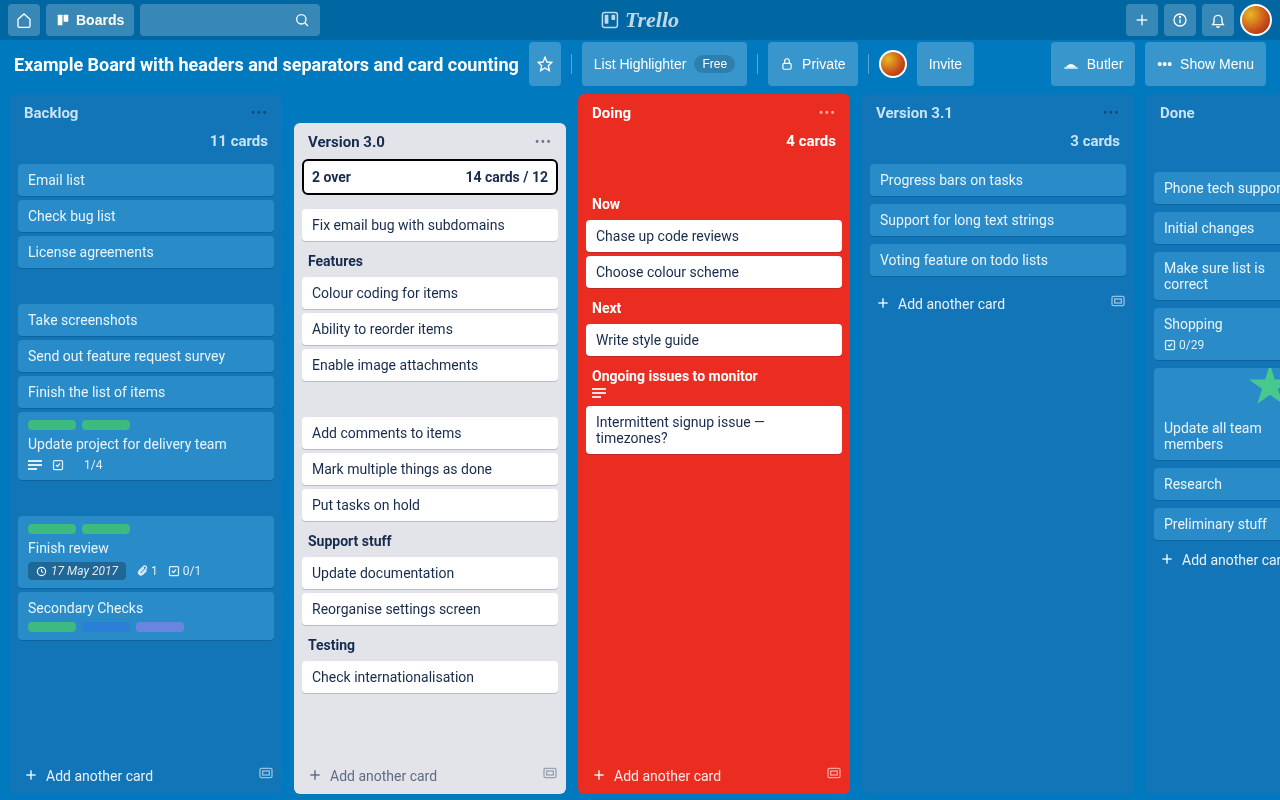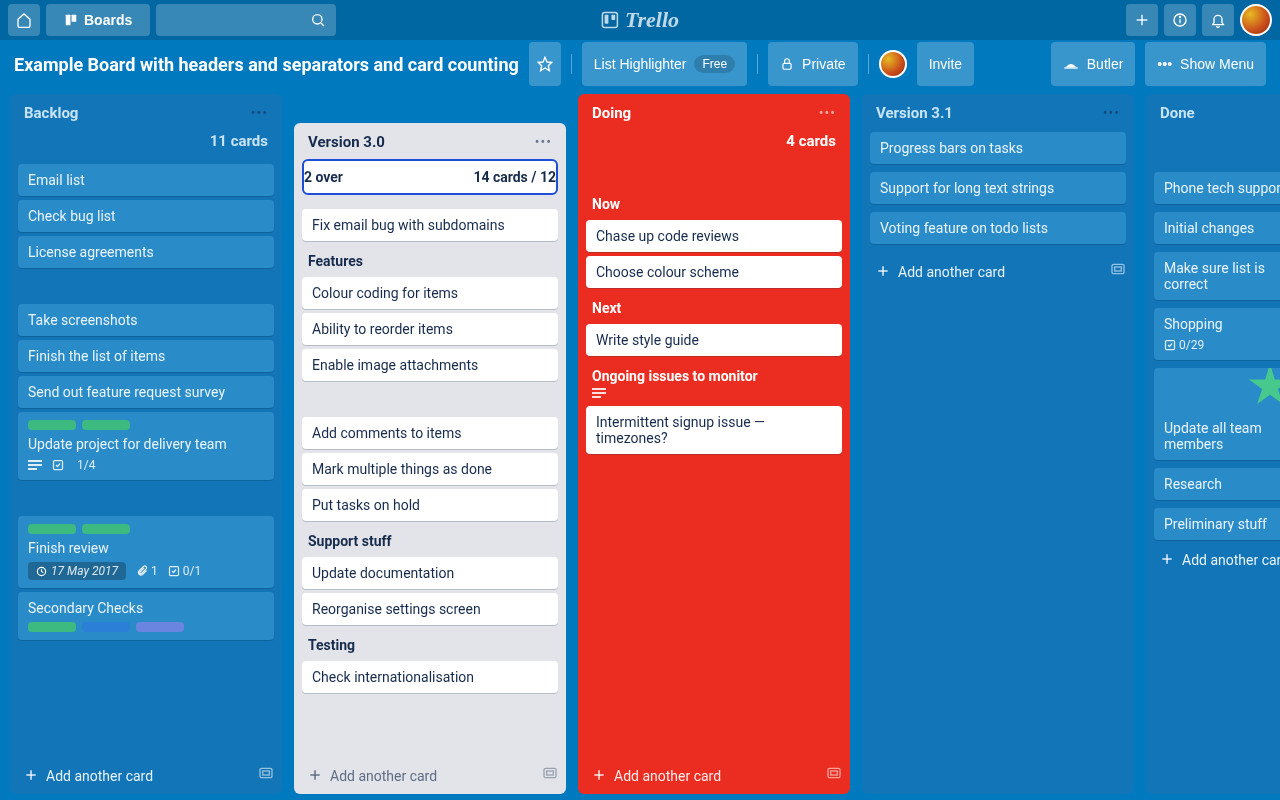--- a/index.html
+++ b/index.html
@@ -23,21 +23,21 @@
 .topbar-left { display: flex; gap: 6px; align-items: center; }
 .topbar-btn {
   background: rgba(255,255,255,0.22);
   border: none;
   border-radius: 4px;
   height: 32px;
   min-width: 32px;
   color: white;
   font-weight: 700;
   font-size: 14px;
-  padding: 0 18px;
+  padding: 0 10px;
   display: flex;
   align-items: center;
   gap: 6px;
   cursor: pointer;
 }
 .topbar-btn.icon-only { padding: 0; width: 32px; justify-content: center; }
 .search-box {
   background: rgba(255,255,255,0.22);
   border-radius: 4px;
   height: 32px;
@@ -127,26 +127,26 @@
   justify-content: space-between;
   padding: 10px 6px 6px 6px;
 }
 .list-title { font-weight: 700; font-size: 15px; }
 .list.blue .list-title, .list.red .list-title, .list .count-line { color: white; }
 .list.light .list-title, .list.light .section-head { color: #172b4d; }
 .list.red .list-title, .list.red .section-head, .list.red .count-line { color: white; }
 .list.blue .list-title, .list.blue .count-line { color: #c7e3f4; }
 .count-line { text-align: right; font-weight: 700; font-size: 15px; padding: 4px 6px 10px 6px; }
 .count-box {
-  border: 2px solid #1d4ed8;
+  border: 2px solid #000000;
   border-radius: 6px;
   background: #fff;
   display: flex;
   justify-content: space-between;
-  padding: 8px 0;
+  padding: 8px 8px;
   font-weight: 700;
   margin: 2px 0 10px 0;
   align-items: center;
 }
 .section-head { font-weight: 700; padding: 8px 6px 4px 6px; font-size: 14px; }
 .card {
   background: white;
   border-radius: 4px;
   padding: 8px 10px;
   margin: 4px 0;
@@ -294,35 +294,35 @@
       <div class="list-title">Backlog</div>
       <div class="dots">•••</div>
     </div>
     <div class="count-line">11 cards</div>
     <div class="list-scroll">
       <div class="card"><span>Email list</span></div>
       <div class="card"><span>Check bug list</span></div>
       <div class="card"><span>License agreements</span></div>
       <div class="gap"></div>
       <div class="card"><span>Take screenshots</span></div>
+      <div class="card"><span>Send out feature request survey</span></div>
       <div class="card"><span>Finish the list of items</span></div>
-      <div class="card"><span>Send out feature request survey</span></div>
       <div class="card">
         <div class="labels">
             <div class="label-chip g"></div>
             <div class="label-chip g"></div>
           </div>
         <span>Update project for delivery team</span>
         <div class="badges">
           <svg width="14" height="12" viewBox="0 0 14 12" stroke="rgba(255,255,255,0.85)" stroke-width="2">
               <line x1="0" y1="2" x2="14" y2="2"></line>
               <line x1="0" y1="6" x2="14" y2="6"></line>
               <line x1="0" y1="10" x2="9" y2="10"></line>
             </svg>
-          <span style="display:flex;gap:13px;align-items:center">
+          <span style="display:flex;gap:20px;align-items:center">
               <svg width="12" height="12" viewBox="0 0 24 24" fill="none" stroke="rgba(255,255,255,0.85)" stroke-width="2.5">
                 <rect x="3" y="3" width="18" height="18" rx="2"></rect>
                 <polyline points="8 12 11 15 16 9"></polyline>
               </svg>
               <span>1/4</span>
             </span>
         </div>
       </div>
       <div class="gap"></div>
       <div class="card">
@@ -455,20 +455,21 @@
           <rect x="7" y="9" width="10" height="6"></rect>
         </svg>
     </div>
   </div>
 
   <div class="list blue">
     <div class="list-head">
       <div class="list-title">Version 3.1</div>
       <div class="dots">•••</div>
     </div>
+    <div class="count-line">3 cards</div>
     <div class="card"><span>Progress bars on tasks</span></div>
     <div class="card"><span>Support for long text strings</span></div>
     <div class="card"><span>Voting feature on todo lists</span></div>
     <div class="add-list-footer" style="margin-top:8px">
       <div class="add-card">
         <svg width="14" height="14" viewBox="0 0 24 24" stroke="currentColor" stroke-width="2.5">
             <line x1="12" y1="4" x2="12" y2="20"></line>
             <line x1="4" y1="12" x2="20" y2="12"></line>
           </svg>
         <span>Add another card</span>

